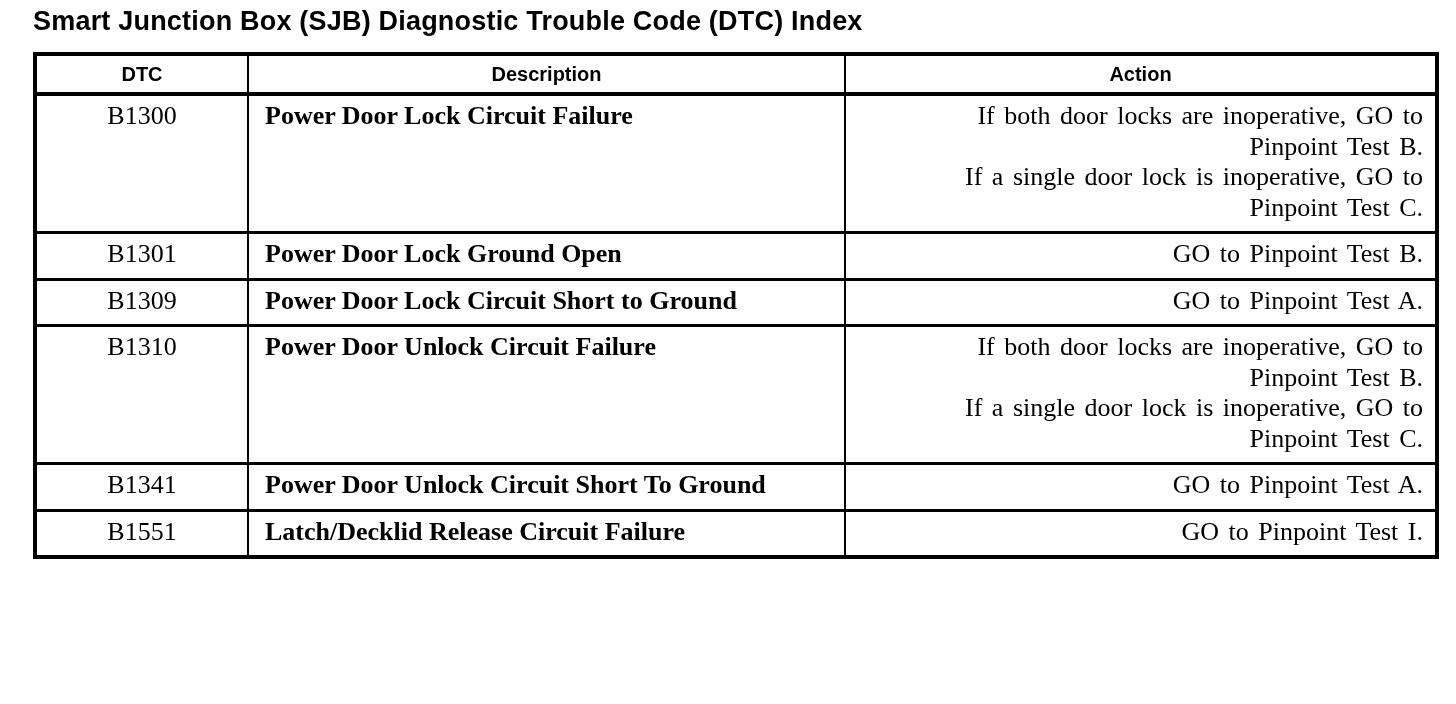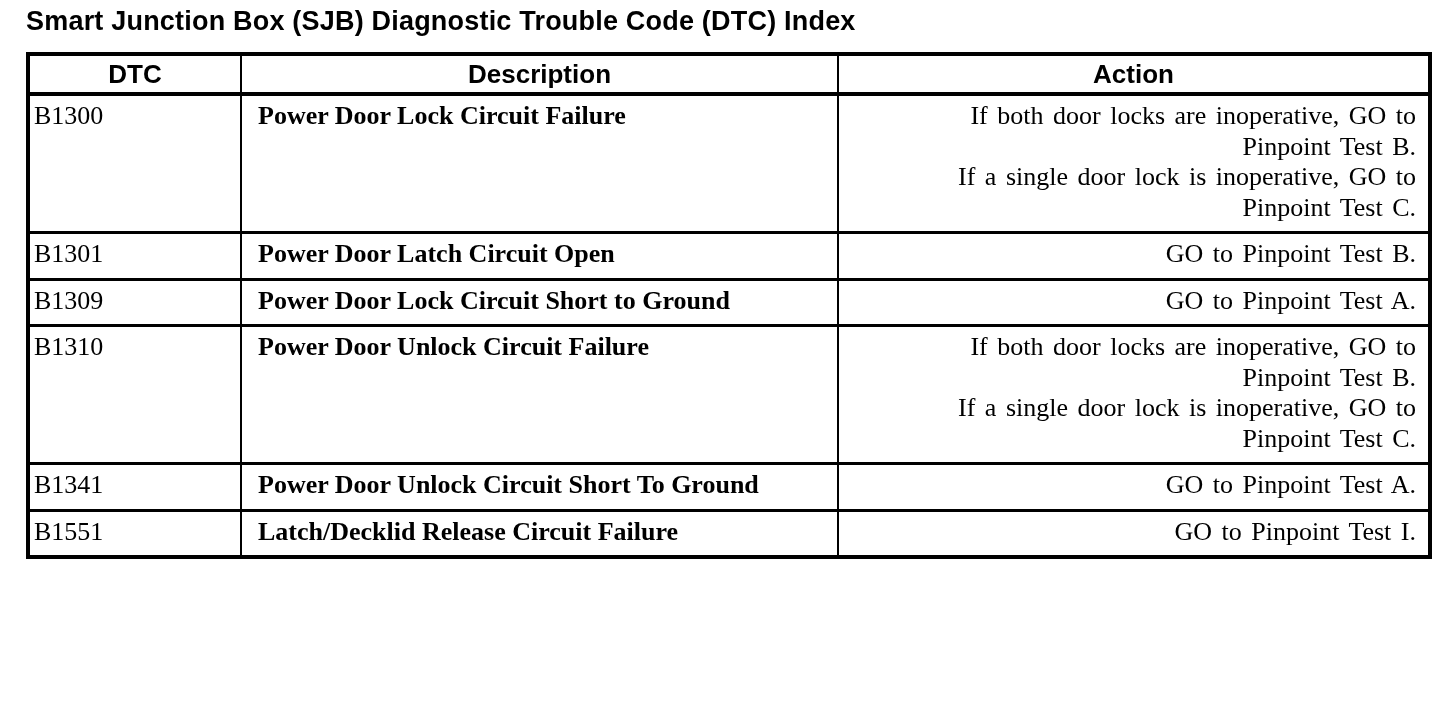--- a/index.html
+++ b/index.html
@@ -6,21 +6,21 @@
   html, body {
     width: 1456px;
     height: 704px;
     background: #ffffff;
     font-family: "Liberation Serif", serif;
     color: #000000;
     overflow: hidden;
   }
   .page {
     position: absolute;
-    left: 26px;
+    left: 33px;
     top: 6px;
     width: 1402px;
   }
   .doc-title {
     font-family: "Liberation Sans", sans-serif;
     font-weight: bold;
     font-size: 27px;
     line-height: 30px;
     letter-spacing: 0.2px;
     margin-bottom: 16px;
@@ -30,41 +30,41 @@
     table-layout: fixed;
     width: 1402px;
     border: 4px solid #000000;
   }
   col.c-dtc  { width: 213px; }
   col.c-desc { width: 597px; }
   col.c-act  { width: 592px; }
   .dtc-table th {
     font-family: "Liberation Sans", sans-serif;
     font-weight: bold;
-    font-size: 26px;
+    font-size: 20px;
     text-align: center;
     vertical-align: middle;
     height: 40px;
     padding: 2px 6px;
     border-left: 2px solid #000000;
     border-right: 2px solid #000000;
     border-bottom: 4px solid #000000;
   }
   .dtc-table td {
     font-size: 26px;
     line-height: 30.5px;
     vertical-align: top;
     padding: 5px 12px 8px 12px;
     border: 2px solid #000000;
     border-top-width: 3px;
     border-bottom-width: 3px;
     white-space: pre-line;
   }
   td.cell-dtc {
-    text-align: left;
+    text-align: center;
     padding-left: 4px;
     padding-right: 4px;
   }
   td.cell-desc { padding-left: 16px; font-weight: bold; }
   td.cell-act  { padding-left: 13px; word-spacing: 3px; text-align: right; }
 </style>
 </head>
 <body>
 
 <div class="page">
@@ -87,21 +87,21 @@
       <tr>
         <td class="cell-dtc">B1300</td>
         <td class="cell-desc">Power Door Lock Circuit Failure</td>
         <td class="cell-act">If both door locks are inoperative, GO to
 Pinpoint Test B.
 If a single door lock is inoperative, GO to
 Pinpoint Test C.</td>
       </tr>
       <tr>
         <td class="cell-dtc">B1301</td>
-        <td class="cell-desc">Power Door Latch Circuit Open</td>
+        <td class="cell-desc">Power Door Lock Ground Open</td>
         <td class="cell-act">GO to Pinpoint Test B.</td>
       </tr>
       <tr>
         <td class="cell-dtc">B1309</td>
         <td class="cell-desc">Power Door Lock Circuit Short to Ground</td>
         <td class="cell-act">GO to Pinpoint Test A.</td>
       </tr>
       <tr>
         <td class="cell-dtc">B1310</td>
         <td class="cell-desc">Power Door Unlock Circuit Failure</td>

